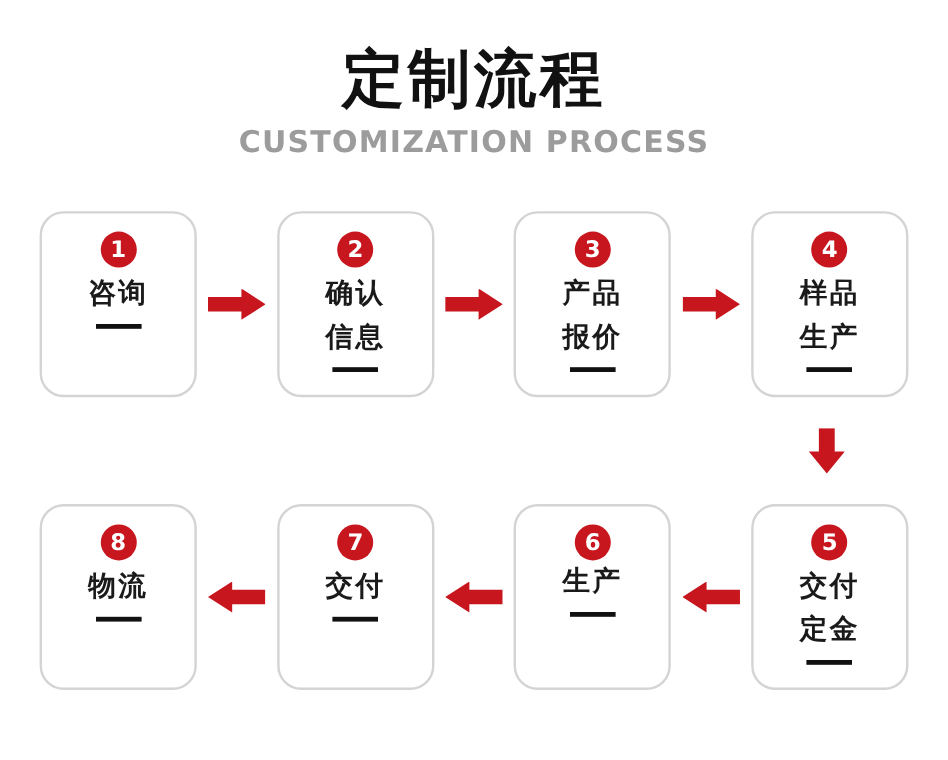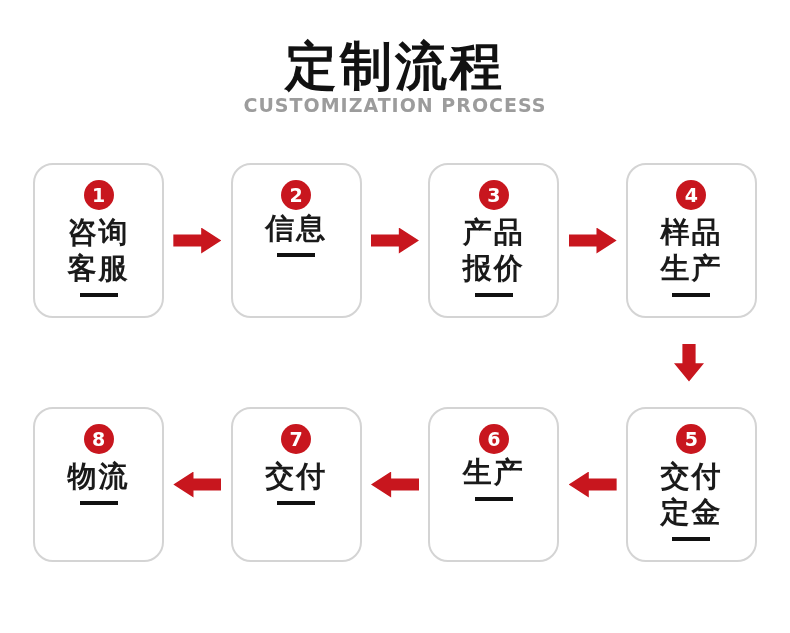--- a/index.html
+++ b/index.html
@@ -22,21 +22,22 @@
   header { text-align: center; padding-top: 38px; }
   .title {
     font-size: 52px;
     line-height: 56px;
     font-weight: bold;
     color: #111111;
     letter-spacing: 3px;
     margin: 0;
   }
   .subtitle {
-    font-size: 19px;
+    margin-top: 13px;
+    font-size: 25px;
     line-height: 23px;
     color: var(--subtitle-gray);
     letter-spacing: 1px;
     font-weight: bold;
   }
 
   .flow { margin-top: 46px; }
   .row {
     display: flex;
     align-items: center;
@@ -63,21 +64,21 @@
     background: var(--accent);
     color: #ffffff;
     font-size: 19px;
     font-weight: bold;
     display: flex;
     align-items: center;
     justify-content: center;
     line-height: 1;
   }
   .line {
-    font-size: 29px;
+    font-size: 23px;
     line-height: 36px;
     color: var(--text-dark);
     font-weight: 600;
     letter-spacing: 2px;
     white-space: nowrap;
   }
   .line.first { margin-top: 4px; }
   .dash {
     width: 38px;
     height: 4px;
@@ -121,28 +122,28 @@
     <div class="subtitle">CUSTOMIZATION PROCESS</div>
   </header>
 
   <div class="flow">
 
     <div class="row">
 
       <div class="step-box">
         <div class="num">1</div>
         <div class="line first">咨询</div>
-        <div class="line">客服</div>
         <div class="dash"></div>
       </div>
 
       <div class="arrow-right"></div>
 
       <div class="step-box">
         <div class="num">2</div>
+        <div class="line first">确认</div>
         <div class="line">信息</div>
         <div class="dash"></div>
       </div>
 
       <div class="arrow-right"></div>
 
       <div class="step-box">
         <div class="num">3</div>
         <div class="line first">产品</div>
         <div class="line">报价</div>

